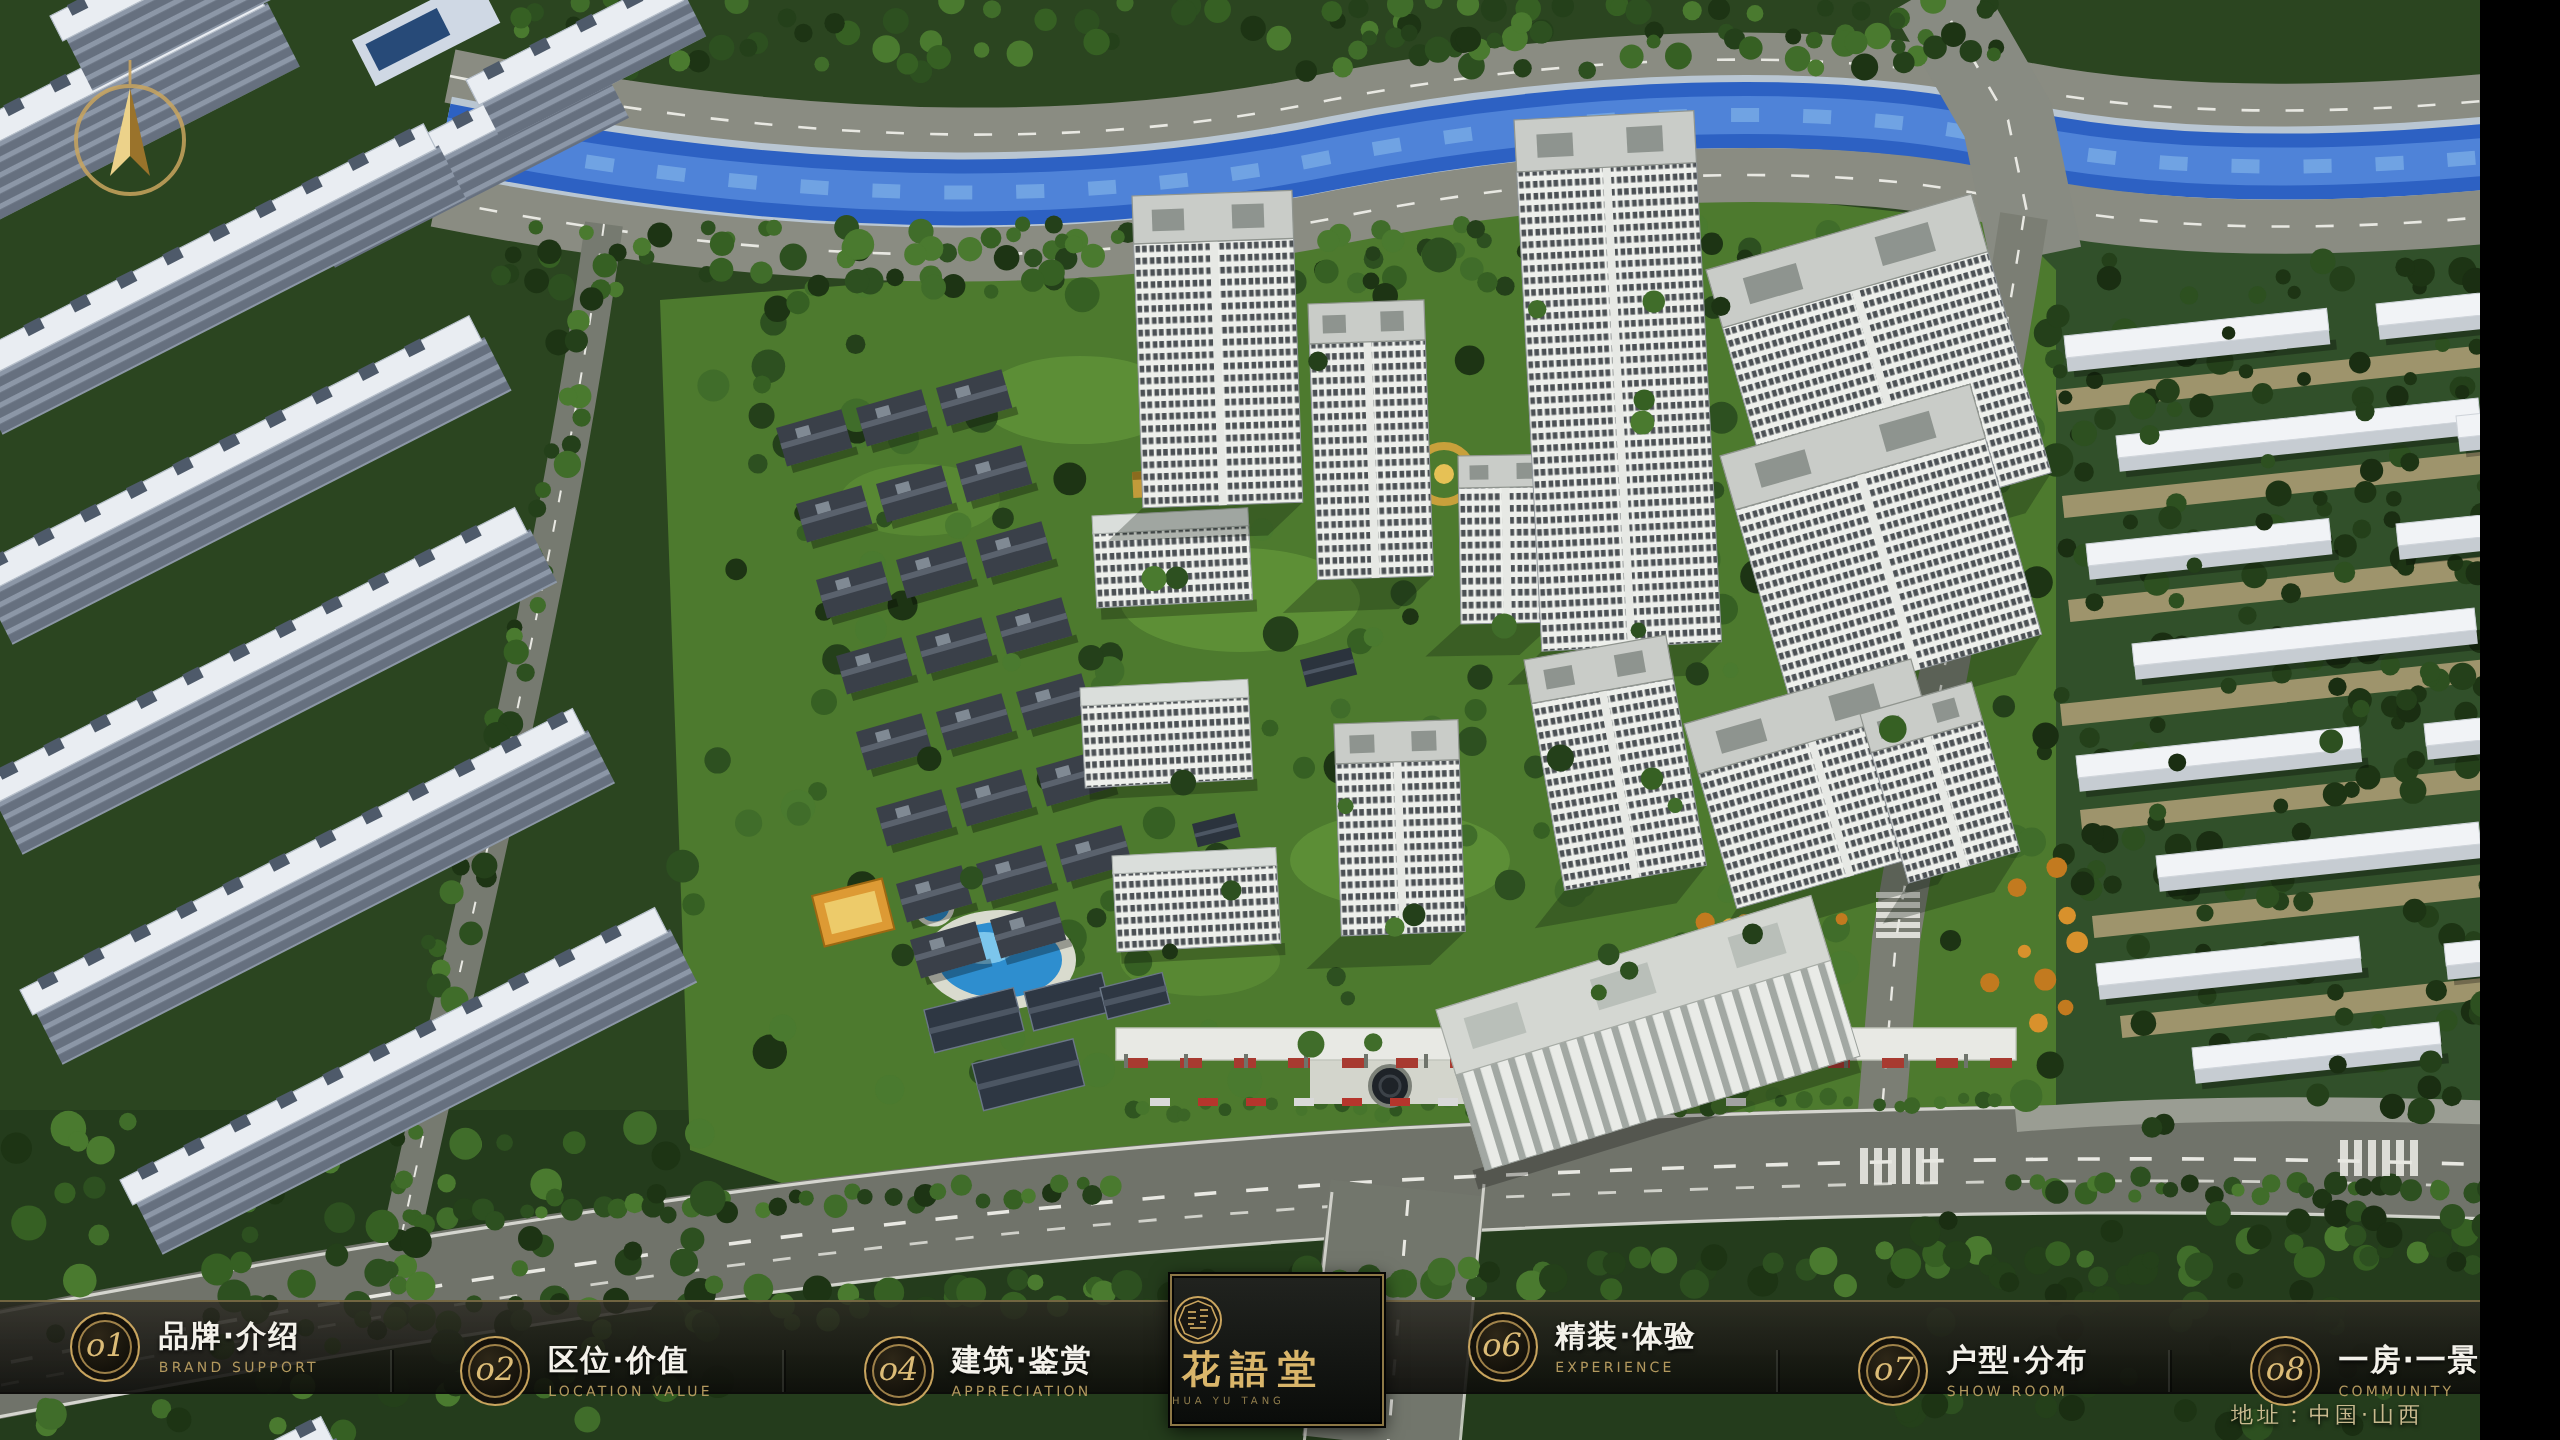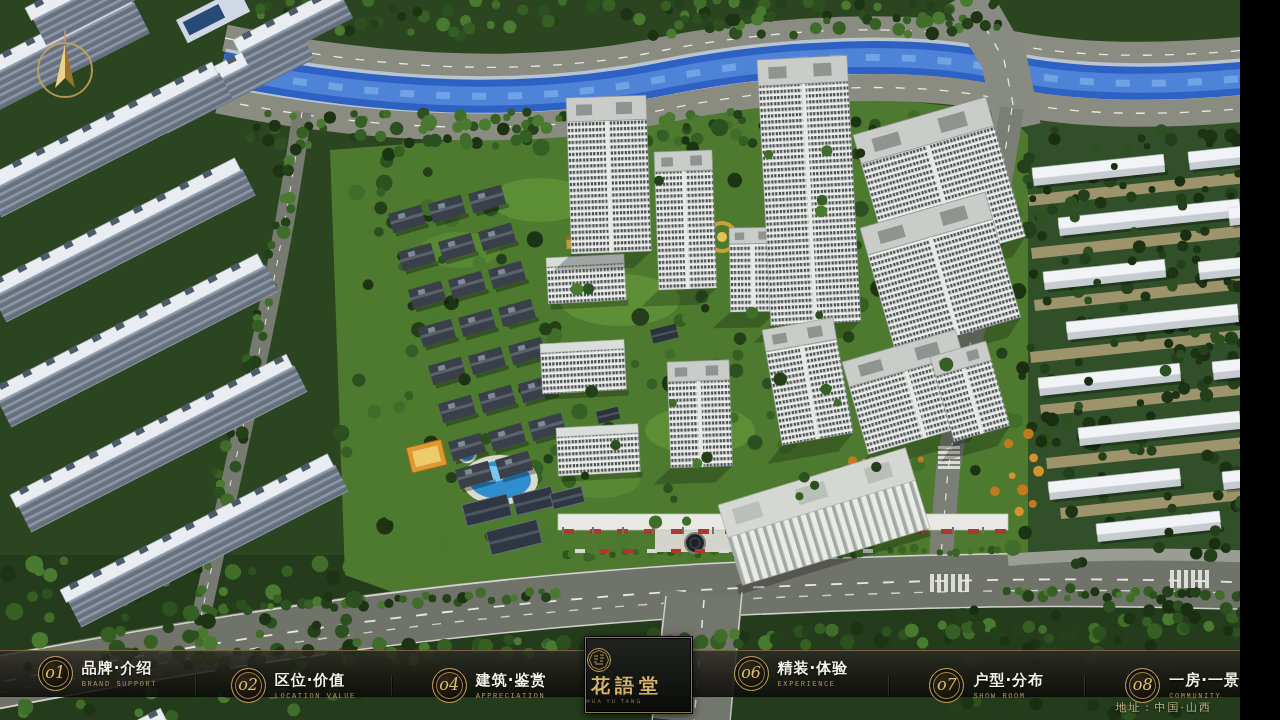--- a/index.html
+++ b/index.html
@@ -22,21 +22,21 @@
   .medal{width:33px;height:33px;border-radius:50%;flex:0 0 33px;
          border:1px solid #c8a45e;
          background:radial-gradient(circle at 40% 32%,#2e2718,#100e08 70%);
          box-shadow:inset 0 0 0 3px #14110b, inset 0 0 0 4px rgba(201,164,94,.75);
          display:flex;align-items:center;justify-content:center;}
   .medal span{font-family:"DejaVu Serif","Liberation Serif",serif;font-style:italic;
          color:#dcbc77;font-size:16px;line-height:1;transform:translateY(-1px);}
   .nav-text{display:flex;flex-direction:column;align-items:flex-start;}
   .zh{color:#f3f1ea;font-size:15px;font-weight:bold;letter-spacing:1px;white-space:nowrap;
       text-shadow:0 1px 2px rgba(0,0,0,.85);}
-  .en{color:#b2985e;font-size:7px;letter-spacing:1.6px;margin-top:2px;white-space:nowrap;font-family:Liberation Mono, monospace;}
+  .en{color:#b2985e;font-size:7px;letter-spacing:1.6px;margin-top:2px;white-space:nowrap;}
 
   
   .logo-panel{position:absolute;left:585px;top:637px;width:107px;height:76px;z-index:5;
       background:linear-gradient(180deg,#21231f,#0a0c0a);
       border:1px solid #8d7846;box-sizing:border-box;cursor:pointer;
       box-shadow:0 0 0 1px #050504, inset 0 0 0 1px rgba(0,0,0,.85), 0 2px 9px rgba(0,0,0,.75);
       display:flex;flex-direction:column;align-items:flex-start;justify-content:center;}
   .logo-title{color:#d9b56a;font-family:"DejaVu Serif","Liberation Serif",serif;
       font-size:19px;font-weight:bold;letter-spacing:5px;text-indent:5px;line-height:1;margin-top:3px;}
   .logo-sub{color:#8f7c4c;font-size:5px;letter-spacing:2px;margin-top:3px;}

